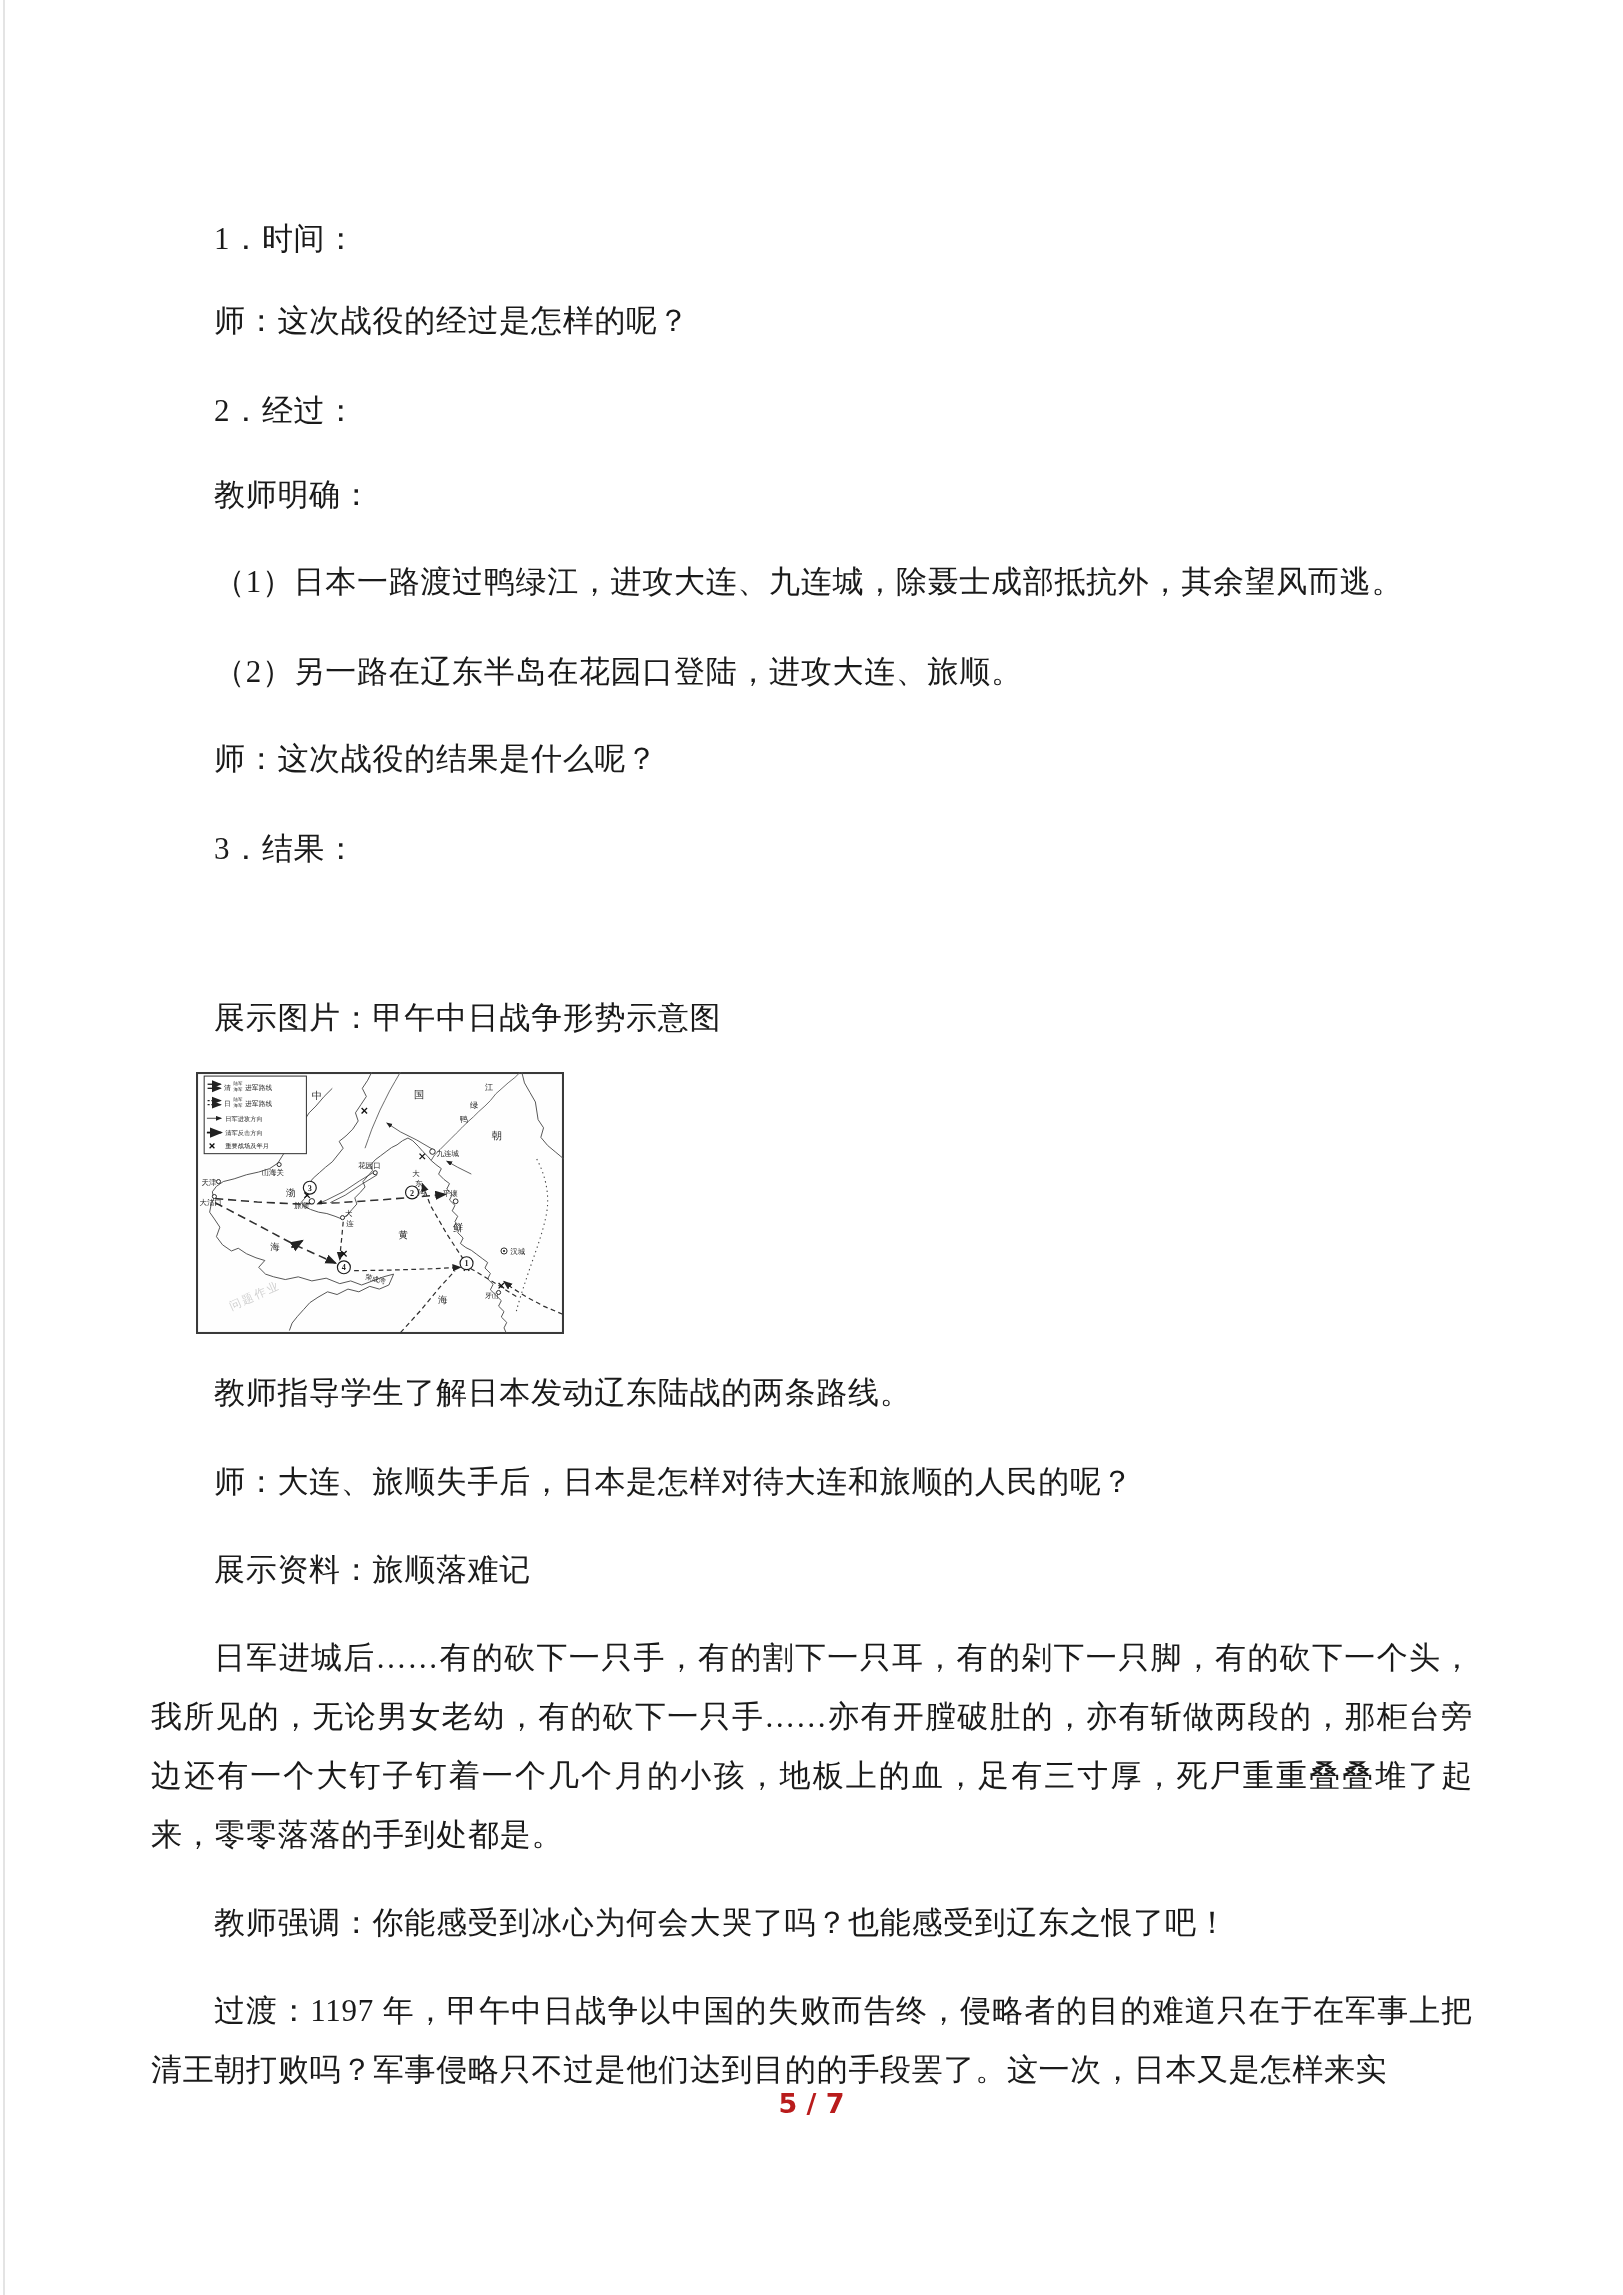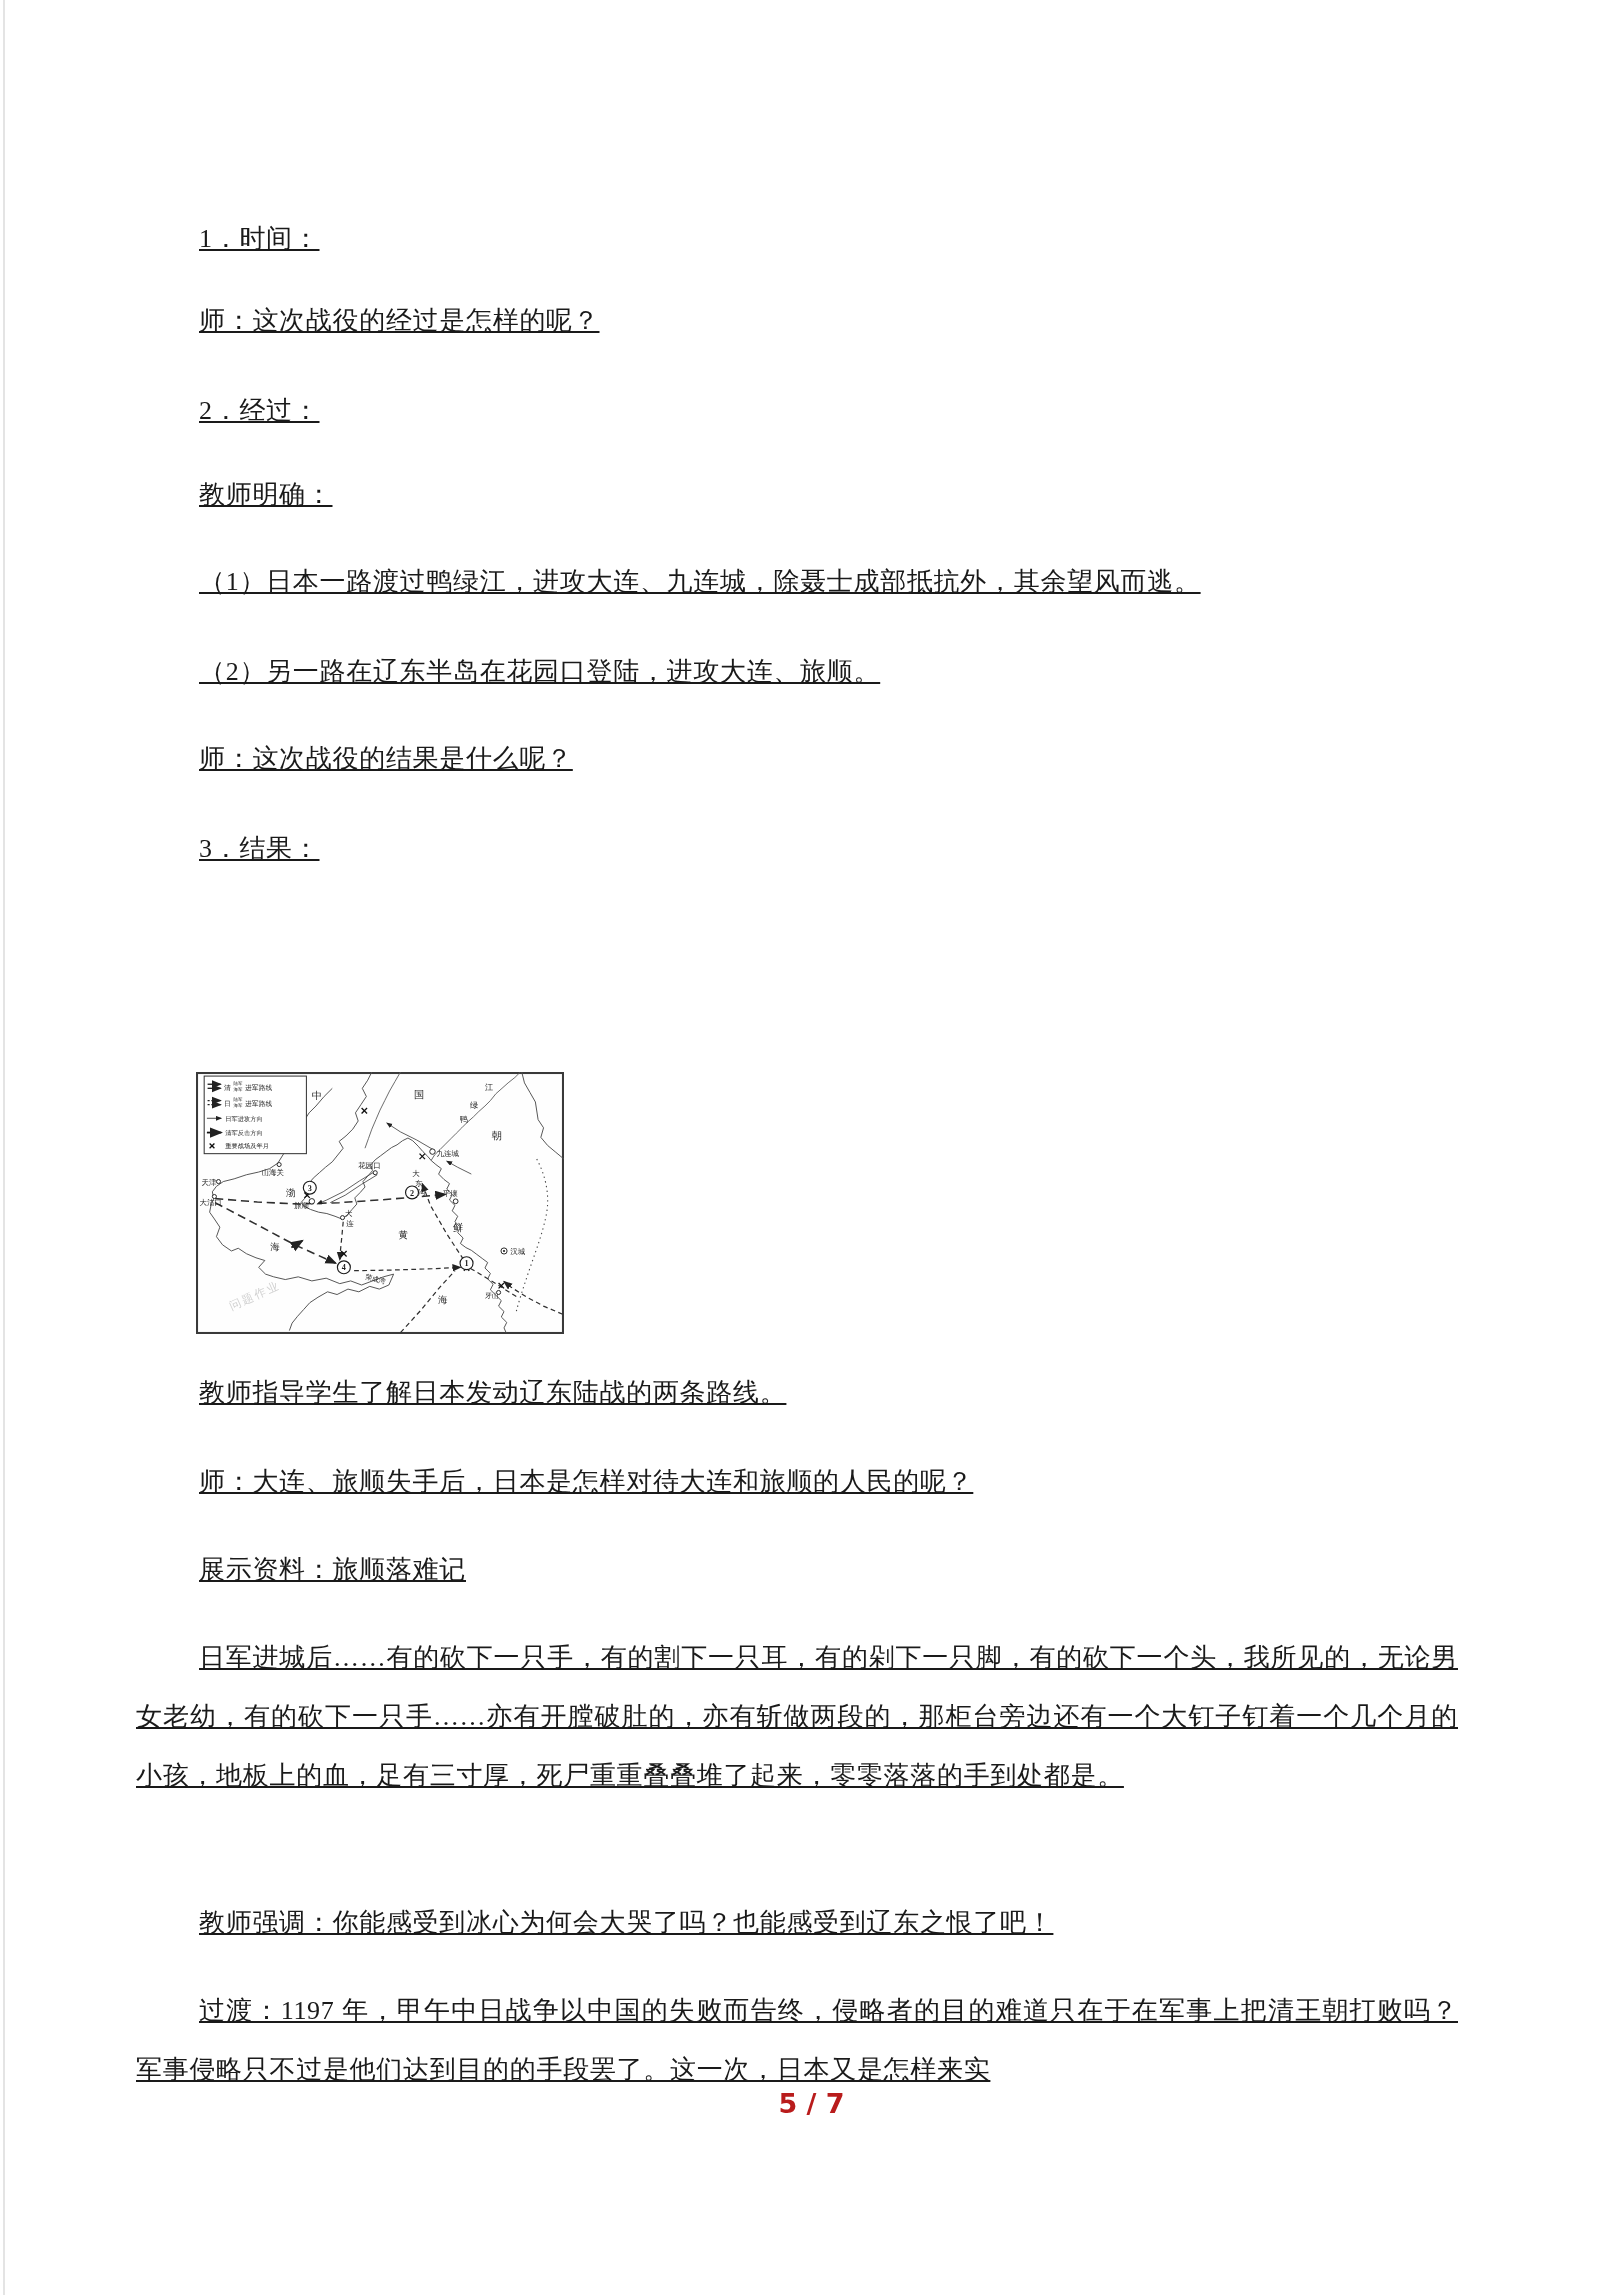--- a/index.html
+++ b/index.html
@@ -10,27 +10,26 @@
     font-family:"Liberation Serif","DejaVu Serif",serif;
     color:#1a1a1a;
     overflow:hidden;
   }
   .scan-edge{
     position:absolute;left:3.4px;top:0;width:2px;height:100%;
     background:#e4e4e4;
   }
   .para{
     position:absolute;
-    left:136px;width:1322px;
-    font-size:26px;
+    left:151px;width:1322px;
+    font-size:31px;
     line-height:40px;
     text-indent:63px;
     letter-spacing:0.7px;
     white-space:nowrap;
-    text-decoration:underline;
   }
   .para.multi{
     white-space:normal;
     line-height:59px;
     text-align:justify;
     text-justify:inter-ideograph;
   }
   .map-wrap{
     position:absolute;left:196px;top:1072px;width:368px;height:262px;
   }
@@ -67,20 +66,21 @@
   <div class="scan-edge"></div>
 
   <div class="para" style="top:219px">1．时间：</div>
   <div class="para" style="top:301px">师：这次战役的经过是怎样的呢？</div>
   <div class="para" style="top:391px">2．经过：</div>
   <div class="para" style="top:475px">教师明确：</div>
   <div class="para" style="top:562px">（1）日本一路渡过鸭绿江，进攻大连、九连城，除聂士成部抵抗外，其余望风而逃。</div>
   <div class="para" style="top:652px">（2）另一路在辽东半岛在花园口登陆，进攻大连、旅顺。</div>
   <div class="para" style="top:739px">师：这次战役的结果是什么呢？</div>
   <div class="para" style="top:829px">3．结果：</div>
+  <div class="para" style="top:998px">展示图片：甲午中日战争形势示意图</div>
 
   <div class="map-wrap">
     <svg viewBox="0 0 540 385" preserveAspectRatio="none">
       <defs>
         <marker id="ah" markerWidth="9" markerHeight="8" refX="6.5" refY="3" orient="auto">
           <path d="M0,0 L7.5,3 L0,6 Z" fill="#222"></path>
         </marker>
       </defs>
 
       <rect x="1.5" y="1.5" width="537" height="382" fill="#fefefe" stroke="#3a3a3a" stroke-width="3"></rect>

